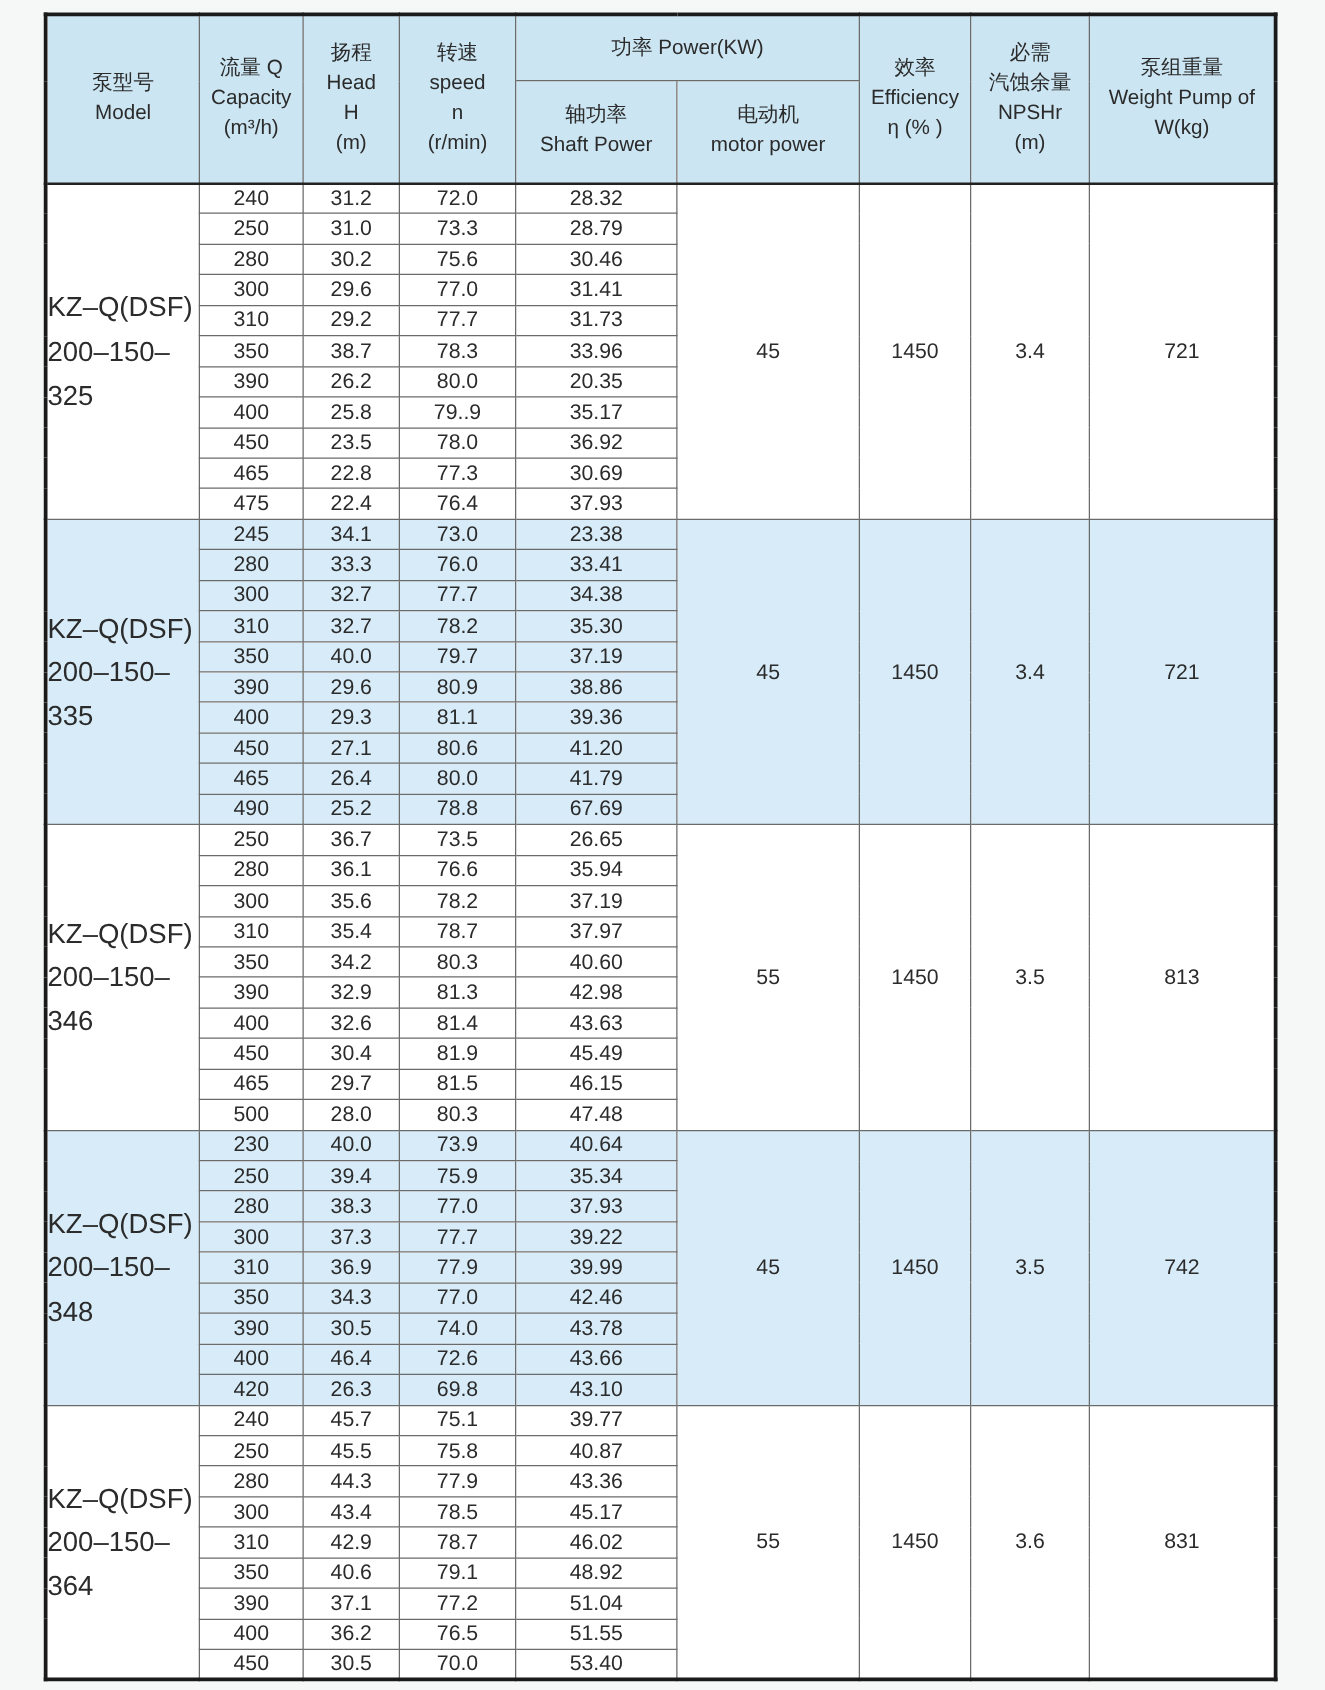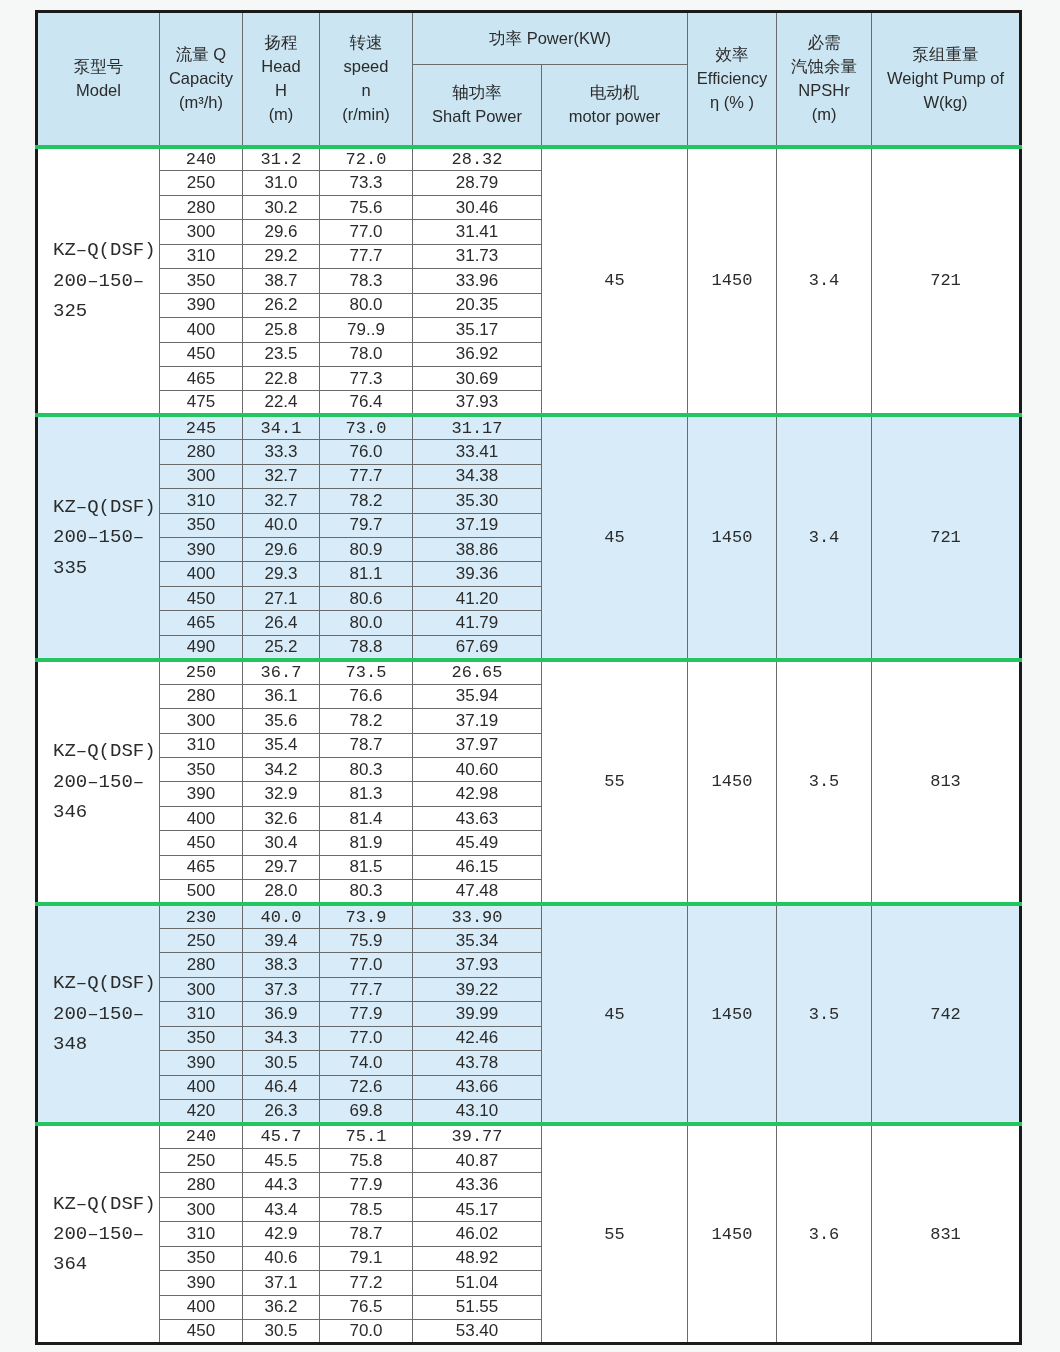--- a/index.html
+++ b/index.html
@@ -44,25 +44,25 @@
   }
   thead { border-bottom: 2px solid #222; }
   thead tr.group-row { height: 53px; }
   thead tr.sub-row { height: 82px; }
   tbody tr.data-row { height: 24.45px; }
   tbody td {
     font-size: 17px;
     background: var(--row_bg);
   }
   tbody tr.band td { background: var(--band_bg); }
-  tbody tr.block-start td { border-top: 4px solid #22c55e; font-family: Liberation Mono, monospace; }
+  tbody tr.block-start td { border-top: 1px solid #22c55e; }
   td.model-cell {
     text-align: left;
-    padding-left: 15px;
-    font-size: 19px;
+    padding-left: 0;
+    font-size: 22px;
     line-height: 1.6;
     white-space: pre-line;
   }
 </style>
 </head>
 <body>
 
 <div class="page">
   <table class="spec-table">
     <colgroup>
@@ -182,21 +182,21 @@
           <td>22.4</td>
           <td>76.4</td>
           <td>37.93</td>
         </tr>
         <tr class="data-row band block-start">
           <td rowspan="10" class="model-cell">KZ–Q(DSF)
 200–150–335</td>
           <td>245</td>
           <td>34.1</td>
           <td>73.0</td>
-          <td>31.17</td>
+          <td>23.38</td>
           <td rowspan="10">45</td>
           <td rowspan="10">1450</td>
           <td rowspan="10">3.4</td>
           <td rowspan="10">721</td>
         </tr>
         <tr class="data-row band">
           <td>280</td>
           <td>33.3</td>
           <td>76.0</td>
           <td>33.41</td>
@@ -314,21 +314,21 @@
           <td>28.0</td>
           <td>80.3</td>
           <td>47.48</td>
         </tr>
         <tr class="data-row band block-start">
           <td rowspan="9" class="model-cell">KZ–Q(DSF)
 200–150–348</td>
           <td>230</td>
           <td>40.0</td>
           <td>73.9</td>
-          <td>33.90</td>
+          <td>40.64</td>
           <td rowspan="9">45</td>
           <td rowspan="9">1450</td>
           <td rowspan="9">3.5</td>
           <td rowspan="9">742</td>
         </tr>
         <tr class="data-row band">
           <td>250</td>
           <td>39.4</td>
           <td>75.9</td>
           <td>35.34</td>

